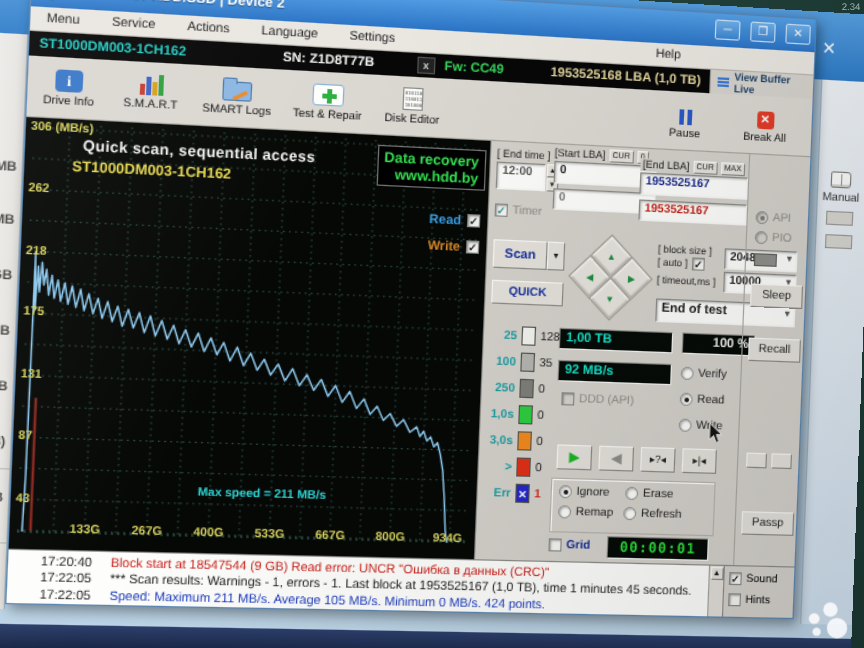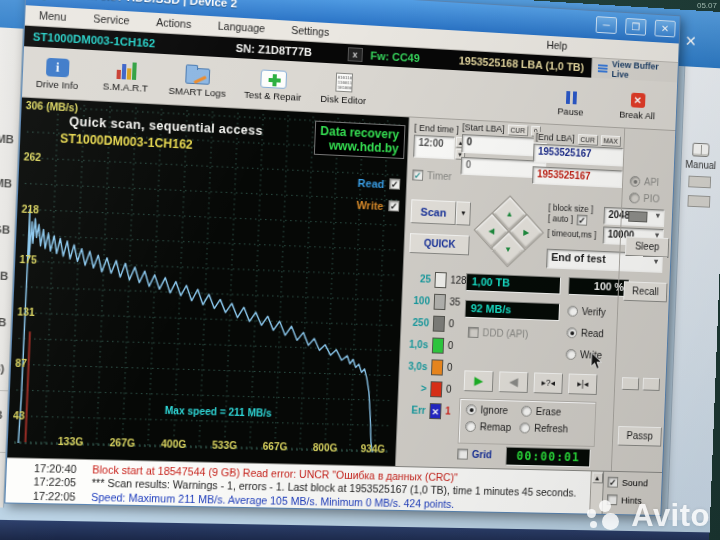--- a/index.html
+++ b/index.html
@@ -532,22 +532,21 @@
           <span>Hints</span>
         </div>
       </div>
     </div>
   </div>
 
   <div class="taskbar"></div>
   <div class="glare"></div>
 </div>
 
-<span class="photodate">05.07</span>
+<span class="photodate">2.34</span>
 <div class="wm">
   <span class="wm-logo">
     <i style="left:12px;top:0;width:12px;height:12px"></i>
     <i style="left:0;top:9px;width:9px;height:9px"></i>
     <i style="left:3px;top:21px;width:7px;height:7px"></i>
     <i style="left:15px;top:13px;width:17px;height:17px"></i>
   </span>
-  <span class="wm-text">Avito</span>
 </div>
 
 </body></html>

